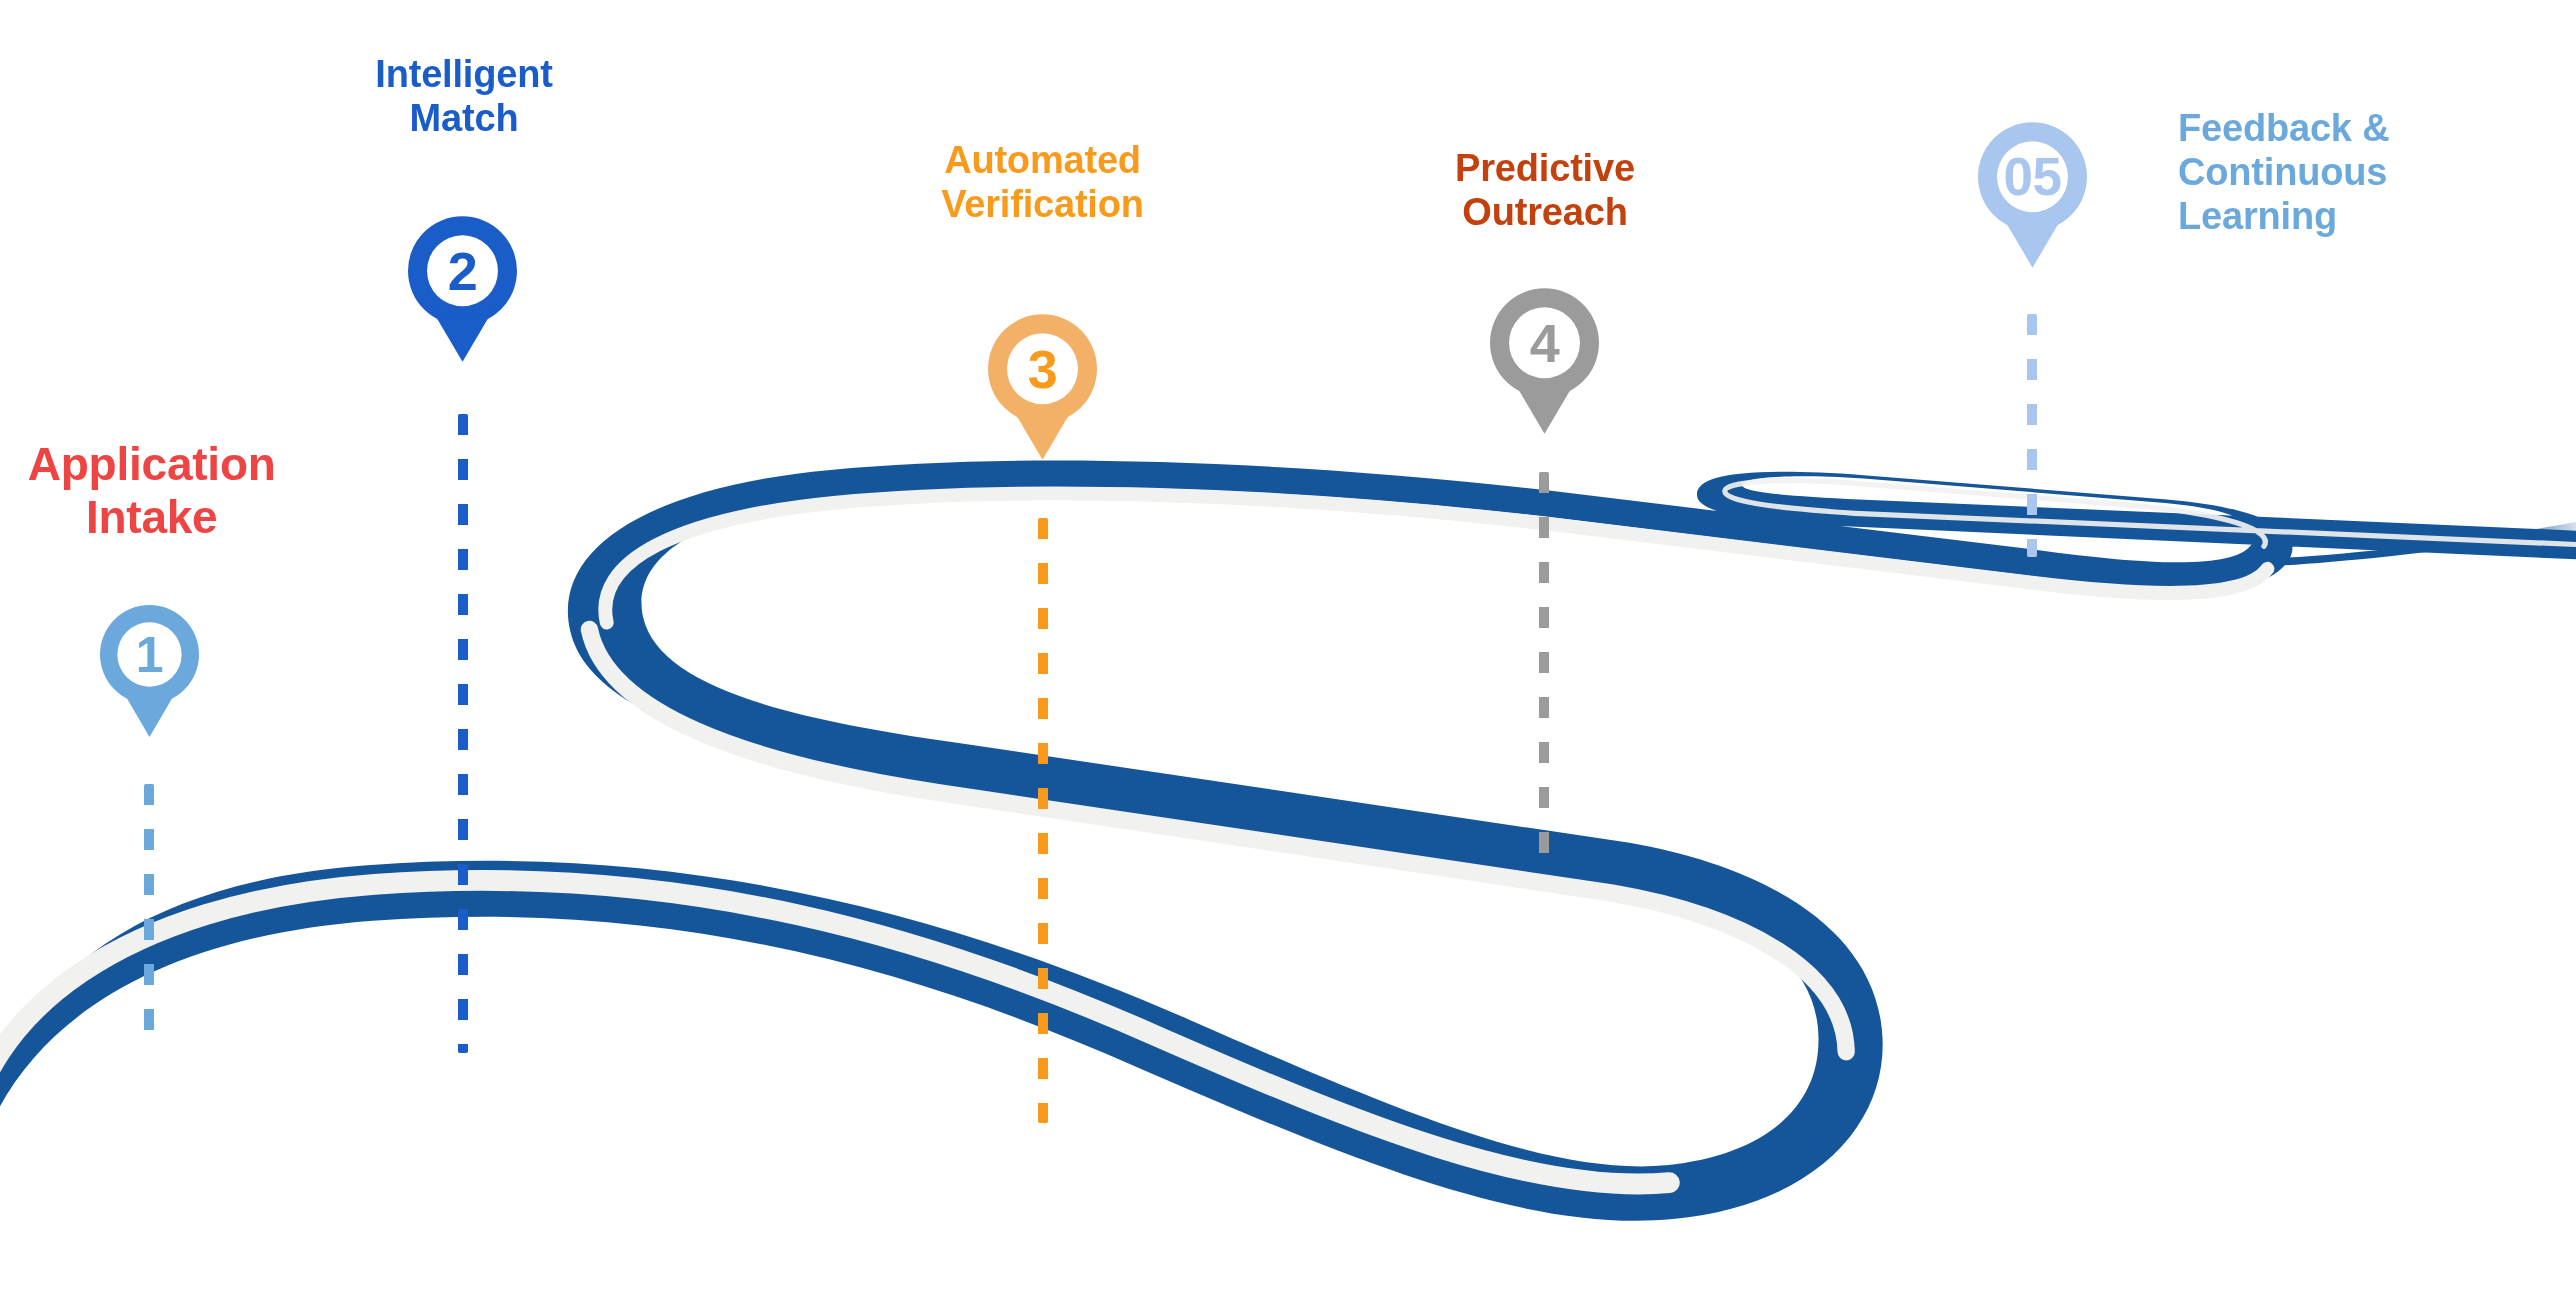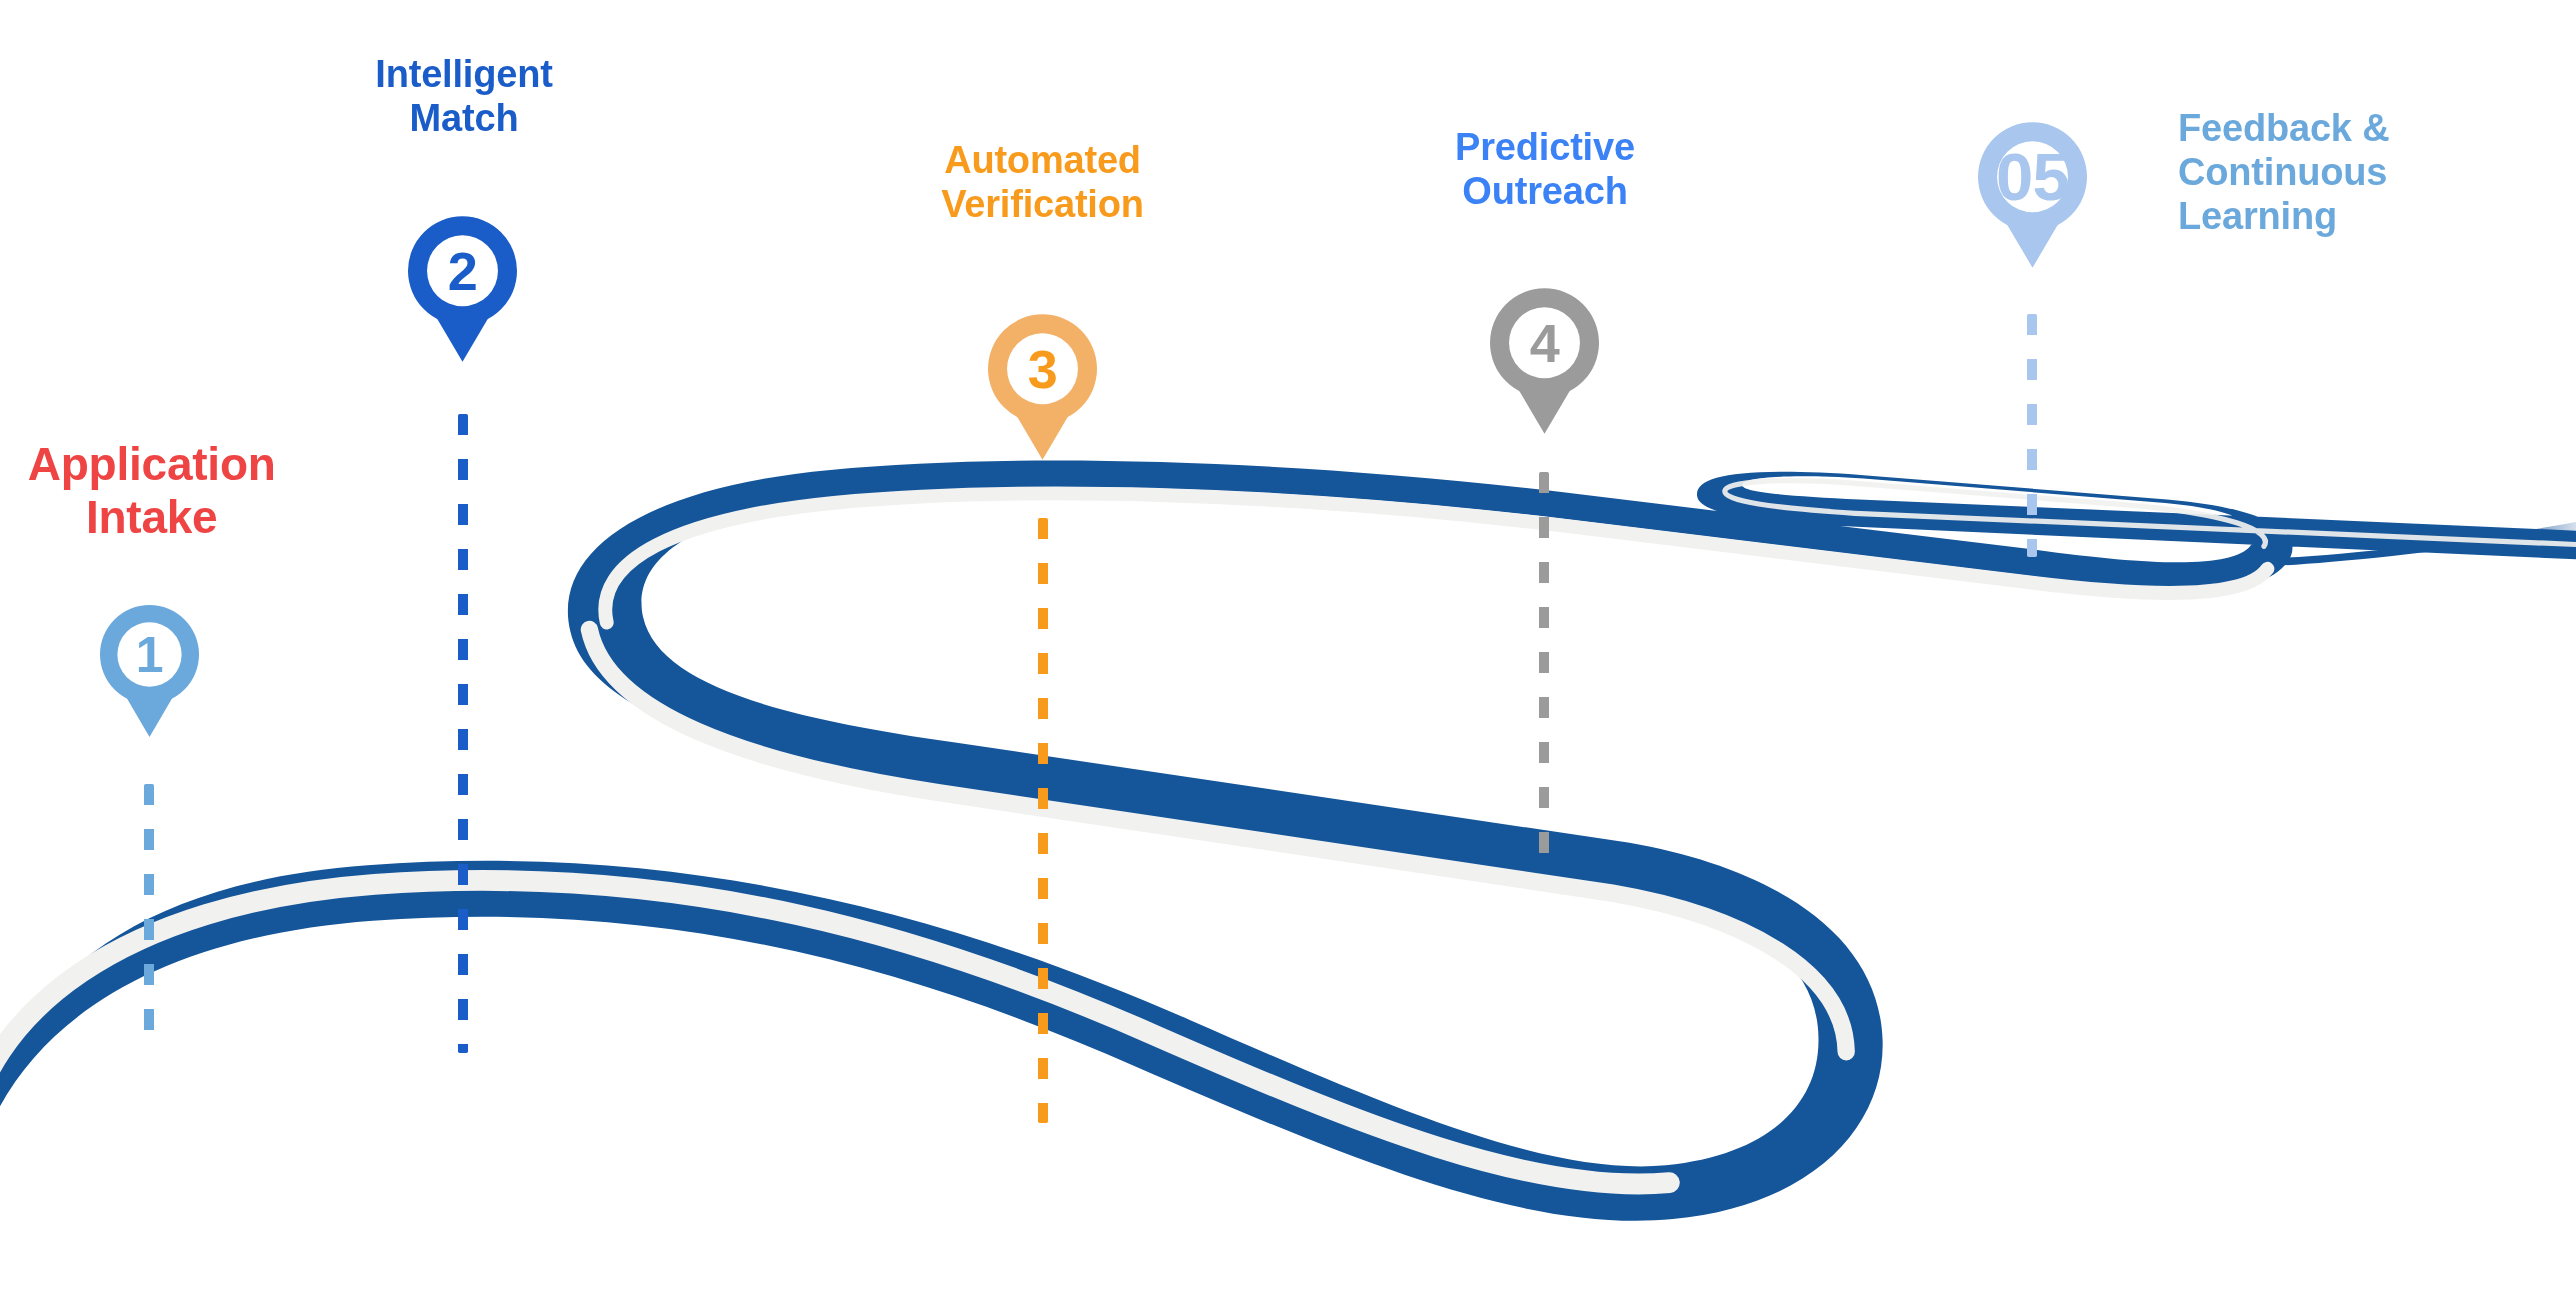--- a/index.html
+++ b/index.html
@@ -192,21 +192,21 @@
           <path d="M63 0 A63 63 0 1 0 63 126 A63 63 0 1 0 63 0 Z
                    M63 41 A22 22 0 1 1 63 85 A22 22 0 1 1 63 41 Z" fill="#F3B168"></path>
           <path d="M24 102 L63 168 L102 102 C89 124, 37 124, 24 102 Z" fill="#F3B168"></path>
           <circle cx="63" cy="63" r="41" fill="#ffffff"></circle>
         </svg>
         <div class="pin-number" style="height:109px;font-size:54px;color:#F89B1C;">3</div>
       </div>
     </div>
 
     <div class="marker">
-      <div class="marker-label label-center" style="left:1389px;top:125px;width:312px;font-size:38px;color:#3b82f6;">Predictive
+      <div class="marker-label label-center" style="left:1389px;top:146px;width:312px;font-size:38px;color:#c2410c;">Predictive
 Outreach</div>
 
       <div class="connector" style="left:1539px;top:472px;height:394px;color:#9B9B9B;"></div>
 
       <div class="pin" style="left:1490px;top:288px;width:109px;height:146px;">
         <svg width="109" height="146" viewBox="0 0 126 168">
           <path d="M63 0 A63 63 0 1 0 63 126 A63 63 0 1 0 63 0 Z
                    M63 41 A22 22 0 1 1 63 85 A22 22 0 1 1 63 41 Z" fill="#9B9B9B"></path>
           <path d="M24 102 L63 168 L102 102 C89 124, 37 124, 24 102 Z" fill="#9B9B9B"></path>
           <circle cx="63" cy="63" r="41" fill="#ffffff"></circle>
@@ -222,19 +222,19 @@
 
       <div class="connector" style="left:2027px;top:314px;height:243px;color:#A8C6EE;"></div>
 
       <div class="pin" style="left:1978px;top:122px;width:109px;height:146px;">
         <svg width="109" height="146" viewBox="0 0 126 168">
           <path d="M63 0 A63 63 0 1 0 63 126 A63 63 0 1 0 63 0 Z
                    M63 41 A22 22 0 1 1 63 85 A22 22 0 1 1 63 41 Z" fill="#A8C6EE"></path>
           <path d="M24 102 L63 168 L102 102 C89 124, 37 124, 24 102 Z" fill="#A8C6EE"></path>
           <circle cx="63" cy="63" r="41" fill="#ffffff"></circle>
         </svg>
-        <div class="pin-number" style="height:109px;font-size:67px;color:#A8C6EE;">05</div>
+        <div class="pin-number" style="height:109px;font-size:53px;color:#A8C6EE;">05</div>
       </div>
     </div>
 
   </div>
 </div>
 
 
 </body></html>

